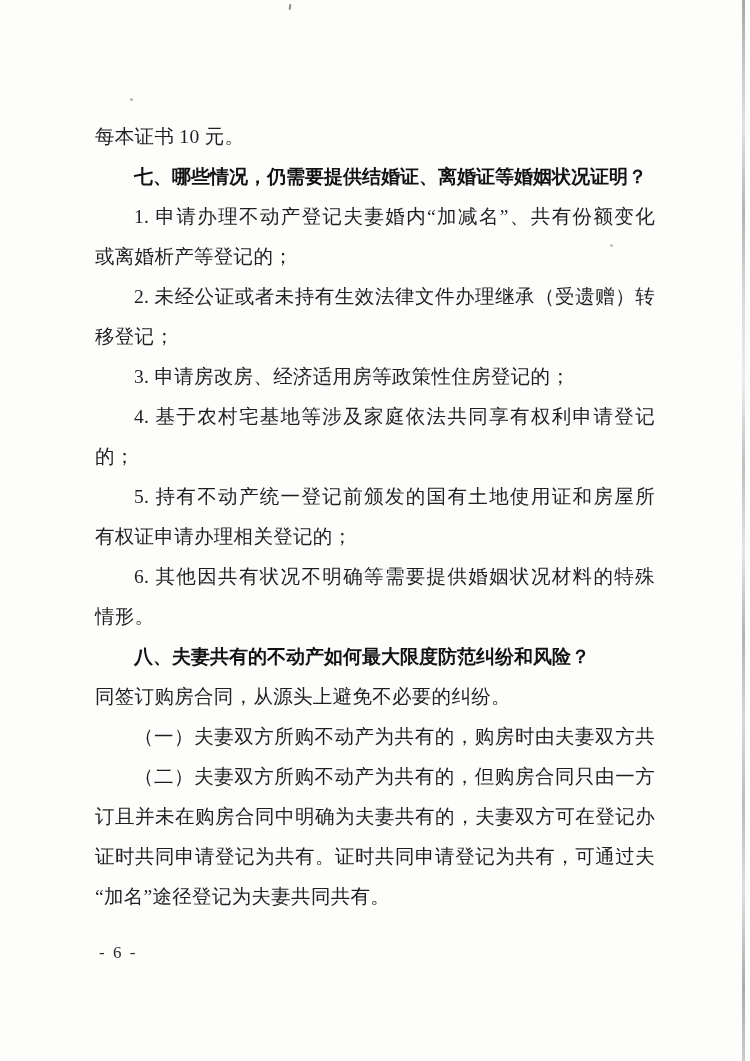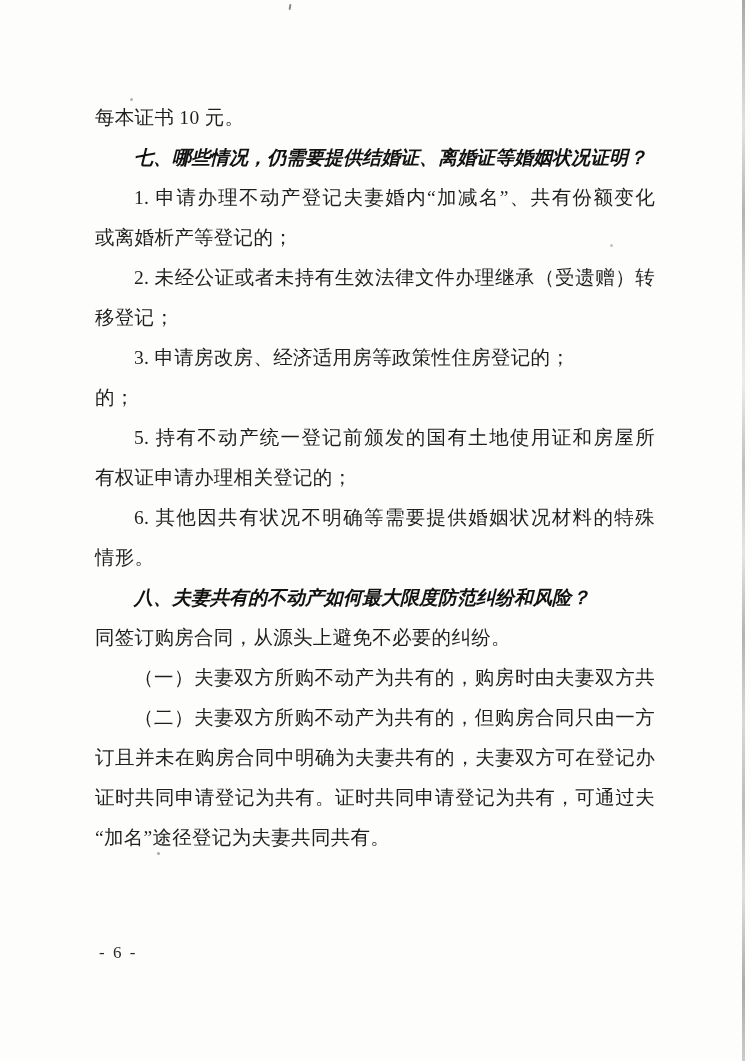--- a/index.html
+++ b/index.html
@@ -12,21 +12,21 @@
   body {
     position: relative;
     background: var(--paper);
     font-family: "Liberation Serif", "DejaVu Serif", serif;
     color: var(--ink);
   }
   .page { position: absolute; inset: 0; }
   .content {
     position: absolute;
     left: 95px;
-    top: 98px;
+    top: 117px;
     width: 560px;
   }
   .line {
     height: 40px;
     line-height: 40px;
     font-size: 19.5px;
     white-space: nowrap;
     letter-spacing: 0.3px;
   }
   .line.indent { padding-left: 39px; }
@@ -35,21 +35,20 @@
     text-align: justify;
     text-align-last: justify;
     overflow: hidden;
   }
   .line.h {
     font-family: "Liberation Sans", "DejaVu Sans", sans-serif;
     font-weight: 700;
     font-size: 19px;
     letter-spacing: 0;
     color: var(--heading_ink);
-    font-style: italic;
   }
   .pagenum {
     position: absolute;
     left: 99px;
     top: 943px;
     font-size: 17px;
     letter-spacing: 2px;
     color: #2a2a2a;
   }
   .scanline {
@@ -77,20 +76,21 @@
 <div class="page">
 
   <div class="content">
     <div class="line">每本证书 10 元。</div>
     <div class="line h indent">七、哪些情况，仍需要提供结婚证、离婚证等婚姻状况证明？</div>
     <div class="line indent fill">1. 申请办理不动产登记夫妻婚内“加减名”、共有份额变化</div>
     <div class="line">或离婚析产等登记的；</div>
     <div class="line indent fill">2. 未经公证或者未持有生效法律文件办理继承（受遗赠）转</div>
     <div class="line">移登记；</div>
     <div class="line indent">3. 申请房改房、经济适用房等政策性住房登记的；</div>
+    <div class="line indent fill">4. 基于农村宅基地等涉及家庭依法共同享有权利申请登记</div>
     <div class="line">的；</div>
     <div class="line indent fill">5. 持有不动产统一登记前颁发的国有土地使用证和房屋所</div>
     <div class="line">有权证申请办理相关登记的；</div>
     <div class="line indent fill">6. 其他因共有状况不明确等需要提供婚姻状况材料的特殊</div>
     <div class="line">情形。</div>
     <div class="line h indent">八、夫妻共有的不动产如何最大限度防范纠纷和风险？</div>
     <div class="line">同签订购房合同，从源头上避免不必要的纠纷。</div>
     <div class="line indent fill">（一）夫妻双方所购不动产为共有的，购房时由夫妻双方共</div>
     <div class="line indent fill">（二）夫妻双方所购不动产为共有的，但购房合同只由一方签</div>
     <div class="line fill">订且并未在购房合同中明确为夫妻共有的，夫妻双方可在登记办</div>

